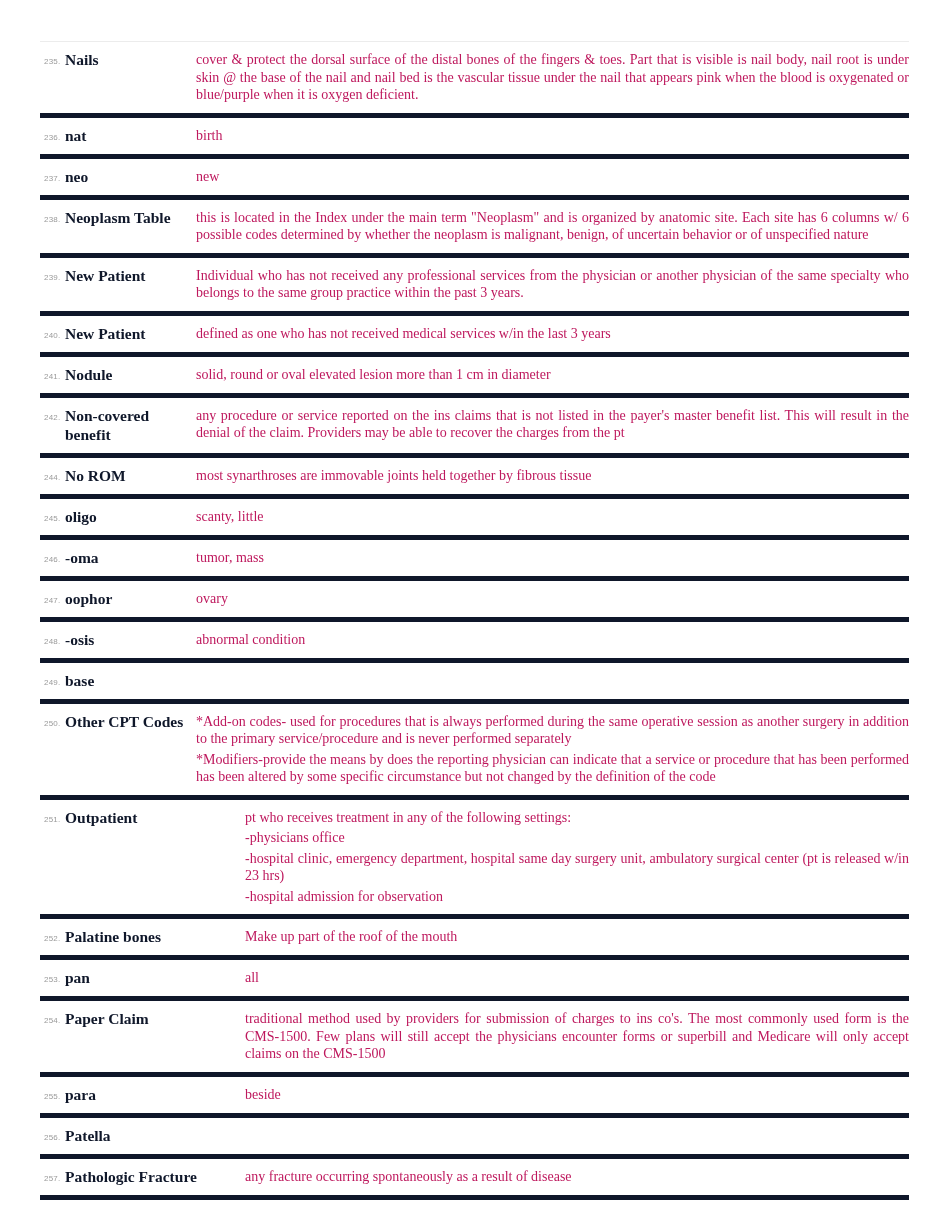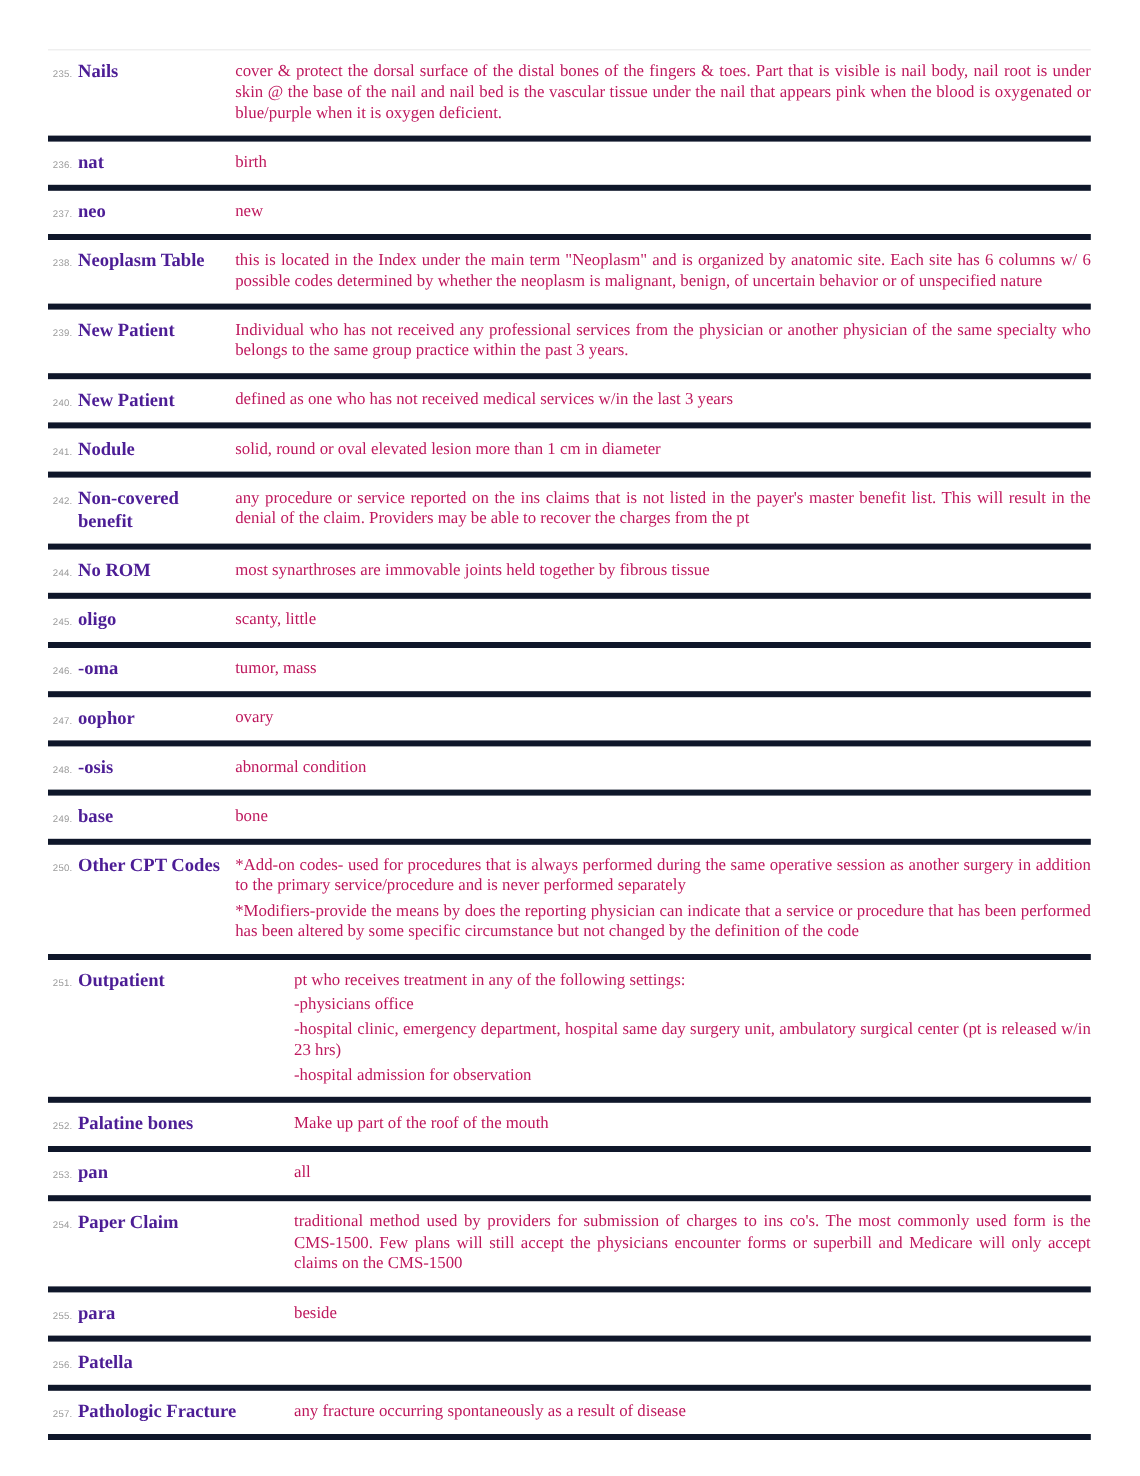--- a/index.html
+++ b/index.html
@@ -31,21 +31,21 @@
     font-family: "Liberation Sans", sans-serif;
     font-size: 8px;
     color: #9a9a9a;
     letter-spacing: 0.2px;
     white-space: nowrap;
   }
   .term {
     font-weight: 700;
     font-size: 15.5px;
     line-height: 19px;
-    color: #4c1d95;
+    color: #0f172a;
     padding-right: 10px;
     box-sizing: border-box;
   }
   .sec-a .term { flex: 0 0 131px; }   
   .sec-b .term { flex: 0 0 180px; }   
   .def {
     flex: 1;
     font-size: 14px;
     line-height: 17.5px;
     color: #be185d;
@@ -147,23 +147,20 @@
       <div class="row sec-a">
         <div class="num">248.</div>
         <div class="term">-osis</div>
         <div class="def">
           <p>abnormal condition</p>
         </div>
       </div>
       <div class="row sec-a">
         <div class="num">249.</div>
         <div class="term">base</div>
-        <div class="def">
-          <p>bone</p>
-        </div>
       </div>
       <div class="row sec-a">
         <div class="num">250.</div>
         <div class="term">Other CPT Codes</div>
         <div class="def">
           <p>*Add-on codes- used for procedures that is always performed during the same operative session as another surgery in addition to the primary service/procedure and is never performed separately</p>
           <p>*Modifiers-provide the means by does the reporting physician can indicate that a service or procedure that has been performed has been altered by some specific circumstance but not changed by the definition of the code</p>
         </div>
       </div>
       <div class="row sec-b">

